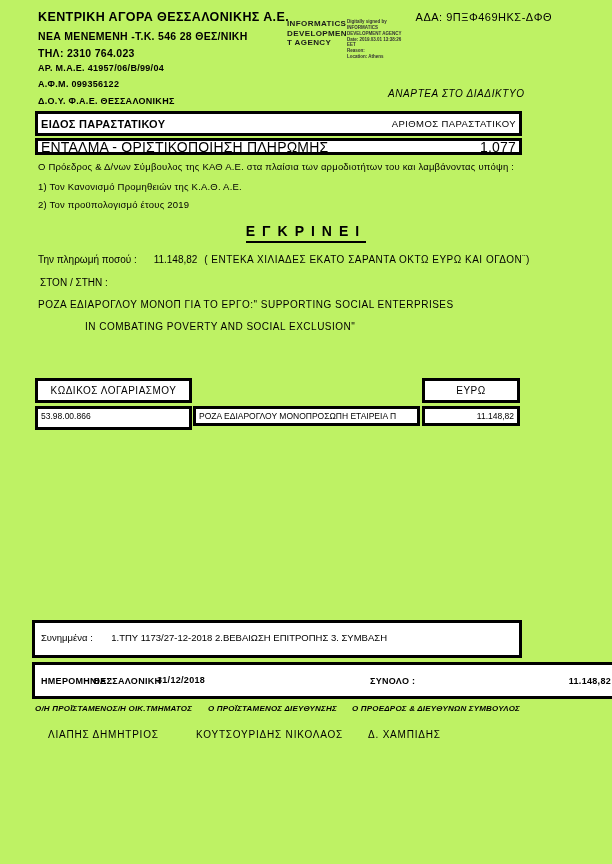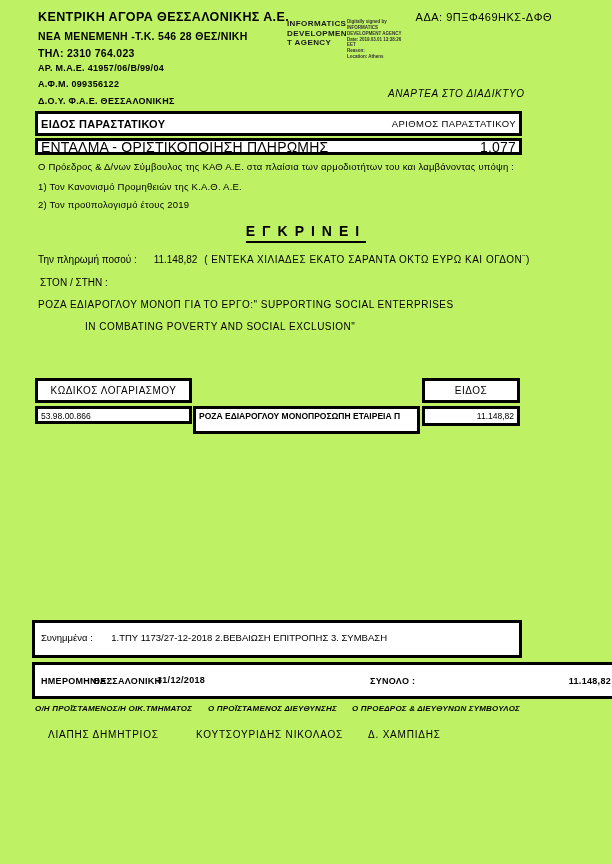--- a/index.html
+++ b/index.html
@@ -85,24 +85,24 @@
     <span>Την πληρωμή ποσού :</span>
     <span style="margin-left:14px;">11.148,82</span>
     <span class="upper-line" style="margin-left:4px;">(  ΕΝΤΕΚΑ ΧΙΛΙΑΔΕΣ ΕΚΑΤΟ ΣΑΡΑΝΤΑ ΟΚΤΩ ΕΥΡΩ ΚΑΙ ΟΓΔΟΝ¨)</span>
   </div>
 
   <div class="abs pay-line" style="left:40px;top:277px;">ΣΤΟΝ / ΣΤΗΝ  :</div>
   <div class="abs upper-line" style="left:38px;top:299px;width:560px;">ΡΟΖΑ ΕΔΙΑΡΟΓΛΟΥ ΜΟΝΟΠ ΓΙΑ ΤΟ ΕΡΓΟ:" SUPPORTING SOCIAL ENTERPRISES</div>
   <div class="abs upper-line" style="left:38px;top:321px;width:560px;padding-left:47px;">IN COMBATING POVERTY AND SOCIAL EXCLUSION"</div>
 
   <div class="abs box cell-center t2-header" style="left:35px;top:378px;width:157px;height:25px;">ΚΩΔΙΚΟΣ  ΛΟΓΑΡΙΑΣΜΟΥ</div>
-  <div class="abs box cell-center t2-header" style="left:422px;top:378px;width:98px;height:25px;">ΕΙΔΟΣ</div>
+  <div class="abs box cell-center t2-header" style="left:422px;top:378px;width:98px;height:25px;">ΕΥΡΩ</div>
 
-  <div class="abs box t2-cell nowrap" style="left:35px;top:406px;width:157px;height:18px;line-height:14px;padding:0 3px;">53.98.00.866</div>
-  <div class="abs box t2-cell nowrap" style="left:193px;top:406px;width:227px;height:28px;line-height:14px;padding:0 3px;font-weight:bold;">ΡΟΖΑ ΕΔΙΑΡΟΓΛΟΥ ΜΟΝΟΠΡΟΣΩΠΗ ΕΤΑΙΡΕΙΑ Π</div>
+  <div class="abs box t2-cell nowrap" style="left:35px;top:406px;width:157px;height:24px;line-height:14px;padding:0 3px;">53.98.00.866</div>
+  <div class="abs box t2-cell nowrap" style="left:193px;top:406px;width:227px;height:20px;line-height:14px;padding:0 3px;">ΡΟΖΑ ΕΔΙΑΡΟΓΛΟΥ ΜΟΝΟΠΡΟΣΩΠΗ ΕΤΑΙΡΕΙΑ Π</div>
   <div class="abs box t2-cell nowrap" style="left:422px;top:406px;width:98px;height:20px;line-height:14px;padding:0 3px;text-align:right;">11.148,82</div>
 
   <div class="abs box" style="left:32px;top:620px;width:490px;height:38px;padding:4px 6px;">
     <span class="attach-text">Συνημμένα :</span>
     <span class="attach-text" style="margin-left:14px;">1.ΤΠΥ 1173/27-12-2018 2.ΒΕΒΑΙΩΣΗ  ΕΠΙΤΡΟΠΗΣ 3. ΣΥΜΒΑΣΗ</span>
   </div>
 
   <div class="abs box" style="left:32px;top:662px;width:584px;height:37px;">
     <span class="abs b date-text" style="left:6px;top:11px;">ΗΜΕΡΟΜΗΝΙΑ :</span>
     <span class="abs b date-text" style="left:58px;top:11px;">ΘΕΣΣΑΛΟΝΙΚΗ</span>

